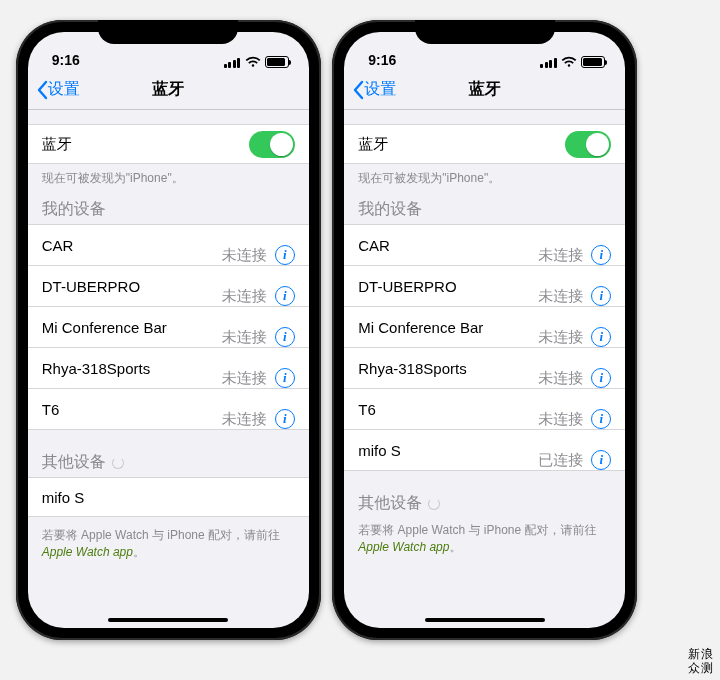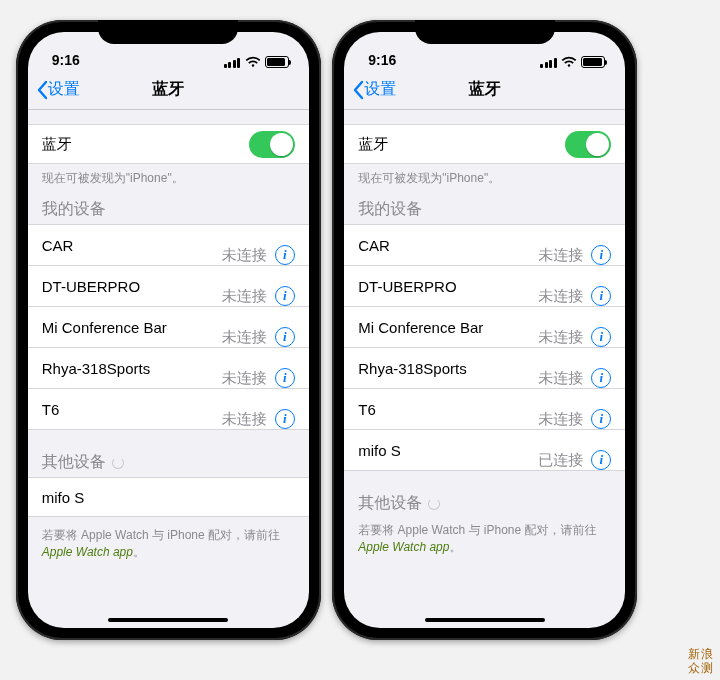--- a/index.html
+++ b/index.html
@@ -157,21 +157,21 @@
   .footer-note .link { color:#4d7c0f;font-style:italic; }
   .home-indicator {
     position:absolute; bottom:6px; left:50%;
     transform:translateX(-50%);
     width:120px; height:4px;
     background:#000; border-radius:3px;
   }
   
   .watermark {
     position:absolute; right:6px; bottom:4px;
-    color:#a16207; font-size:12px;
+    color:#000000; font-size:12px;
     text-align:right; line-height:1.15;
     letter-spacing:1px;
   }
 </style>
 </head>
 <body>
 
 <div class="stage">
 
   <div class="phone">

